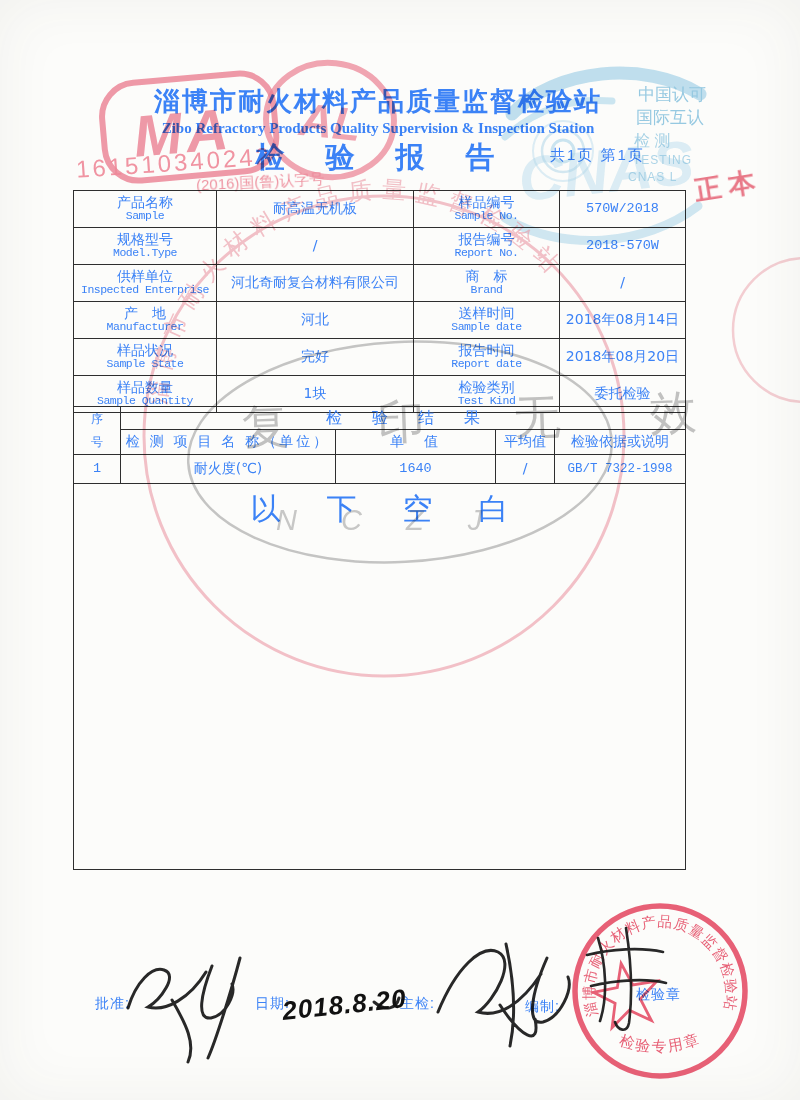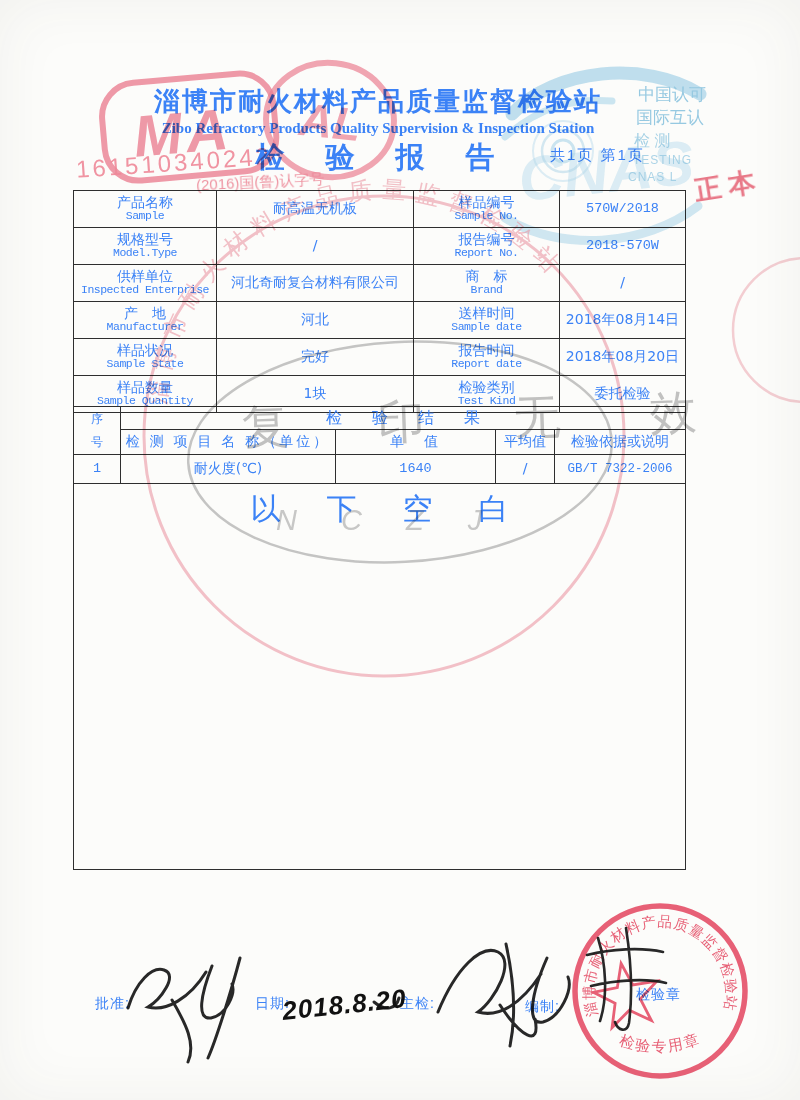--- a/index.html
+++ b/index.html
@@ -145,21 +145,21 @@
         <td style="height:24px;" class="colhead">检 测 项 目 名 称（单位）</td>
         <td class="colhead">单　值</td>
         <td class="lab-cn">平均值</td>
         <td class="lab-cn">检验依据或说明</td>
       </tr>
       <tr>
         <td style="height:28px;" class="val-mono">1</td>
         <td class="val">耐火度(℃)</td>
         <td class="val-mono">1640</td>
         <td class="val">/</td>
-        <td class="val-mono" style="font-size:12.5px;">GB/T 7322-2006</td>
+        <td class="val-mono" style="font-size:12.5px;">GB/T 7322-1998</td>
       </tr>
       <tr>
         <td colspan="5" class="blank-cell" style="height:385px;">
           <div class="blank-note">以下空白</div>
         </td>
       </tr>
     </tbody>
   </table>
 
 

